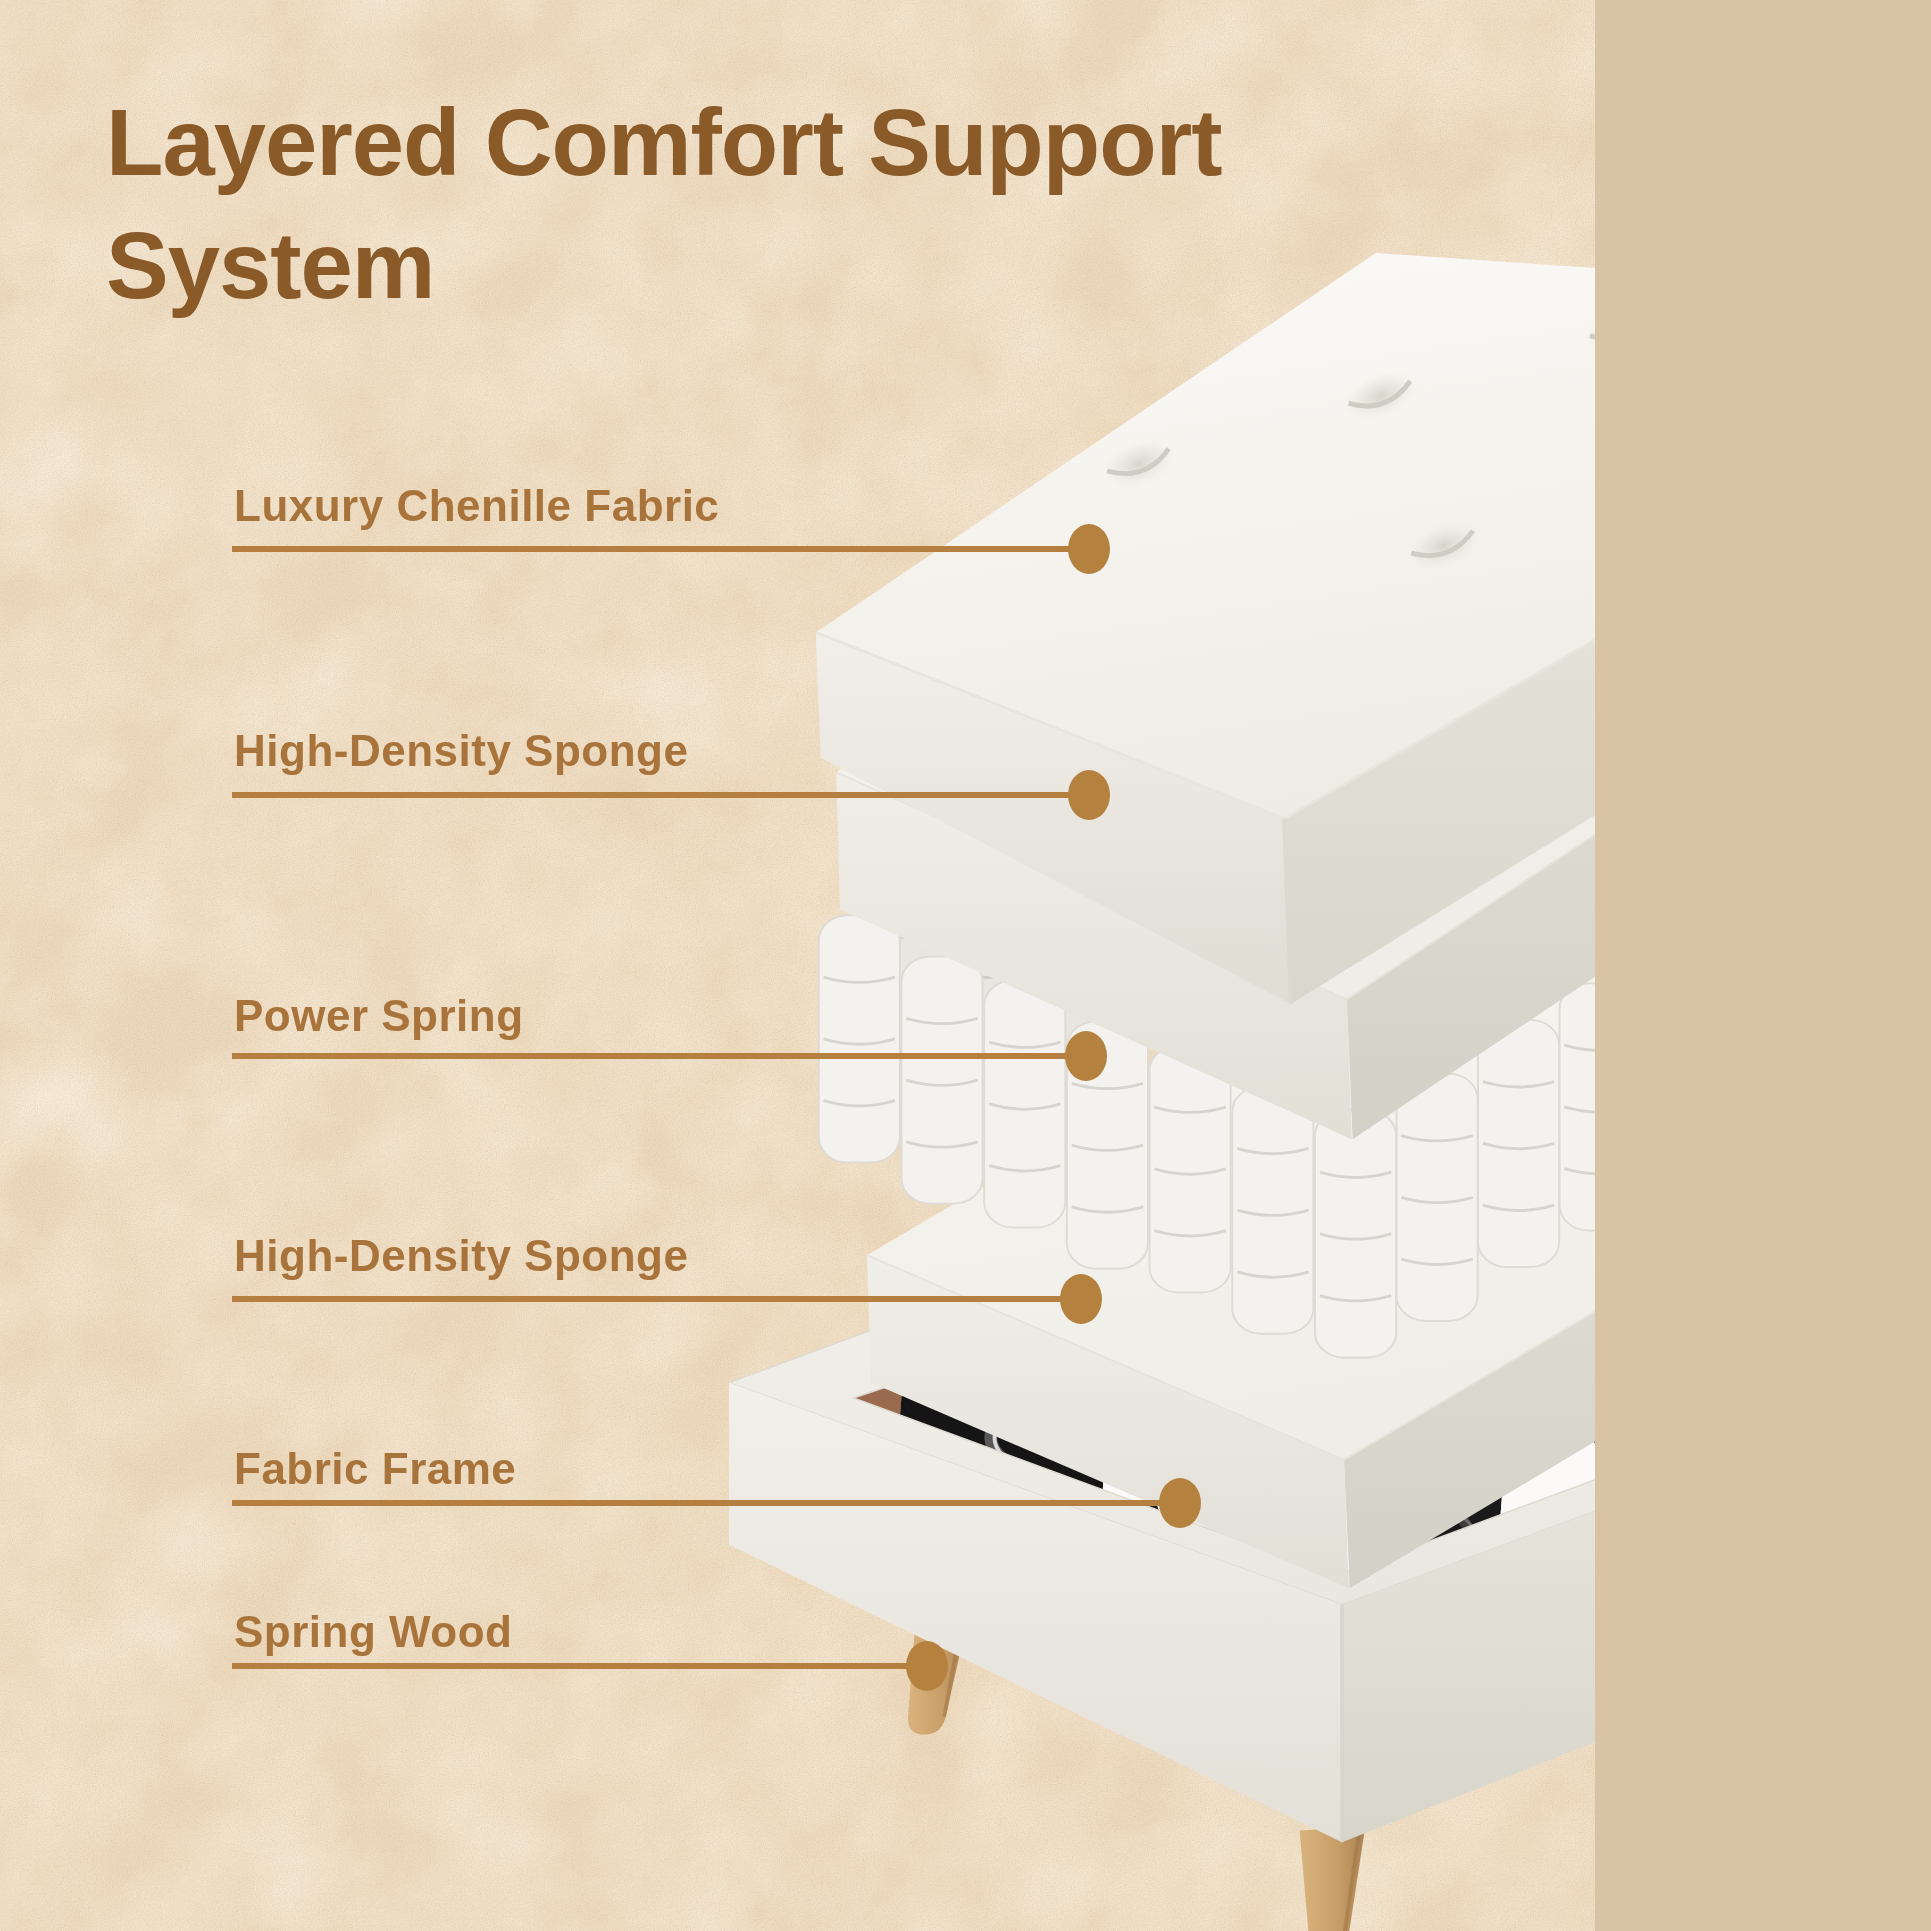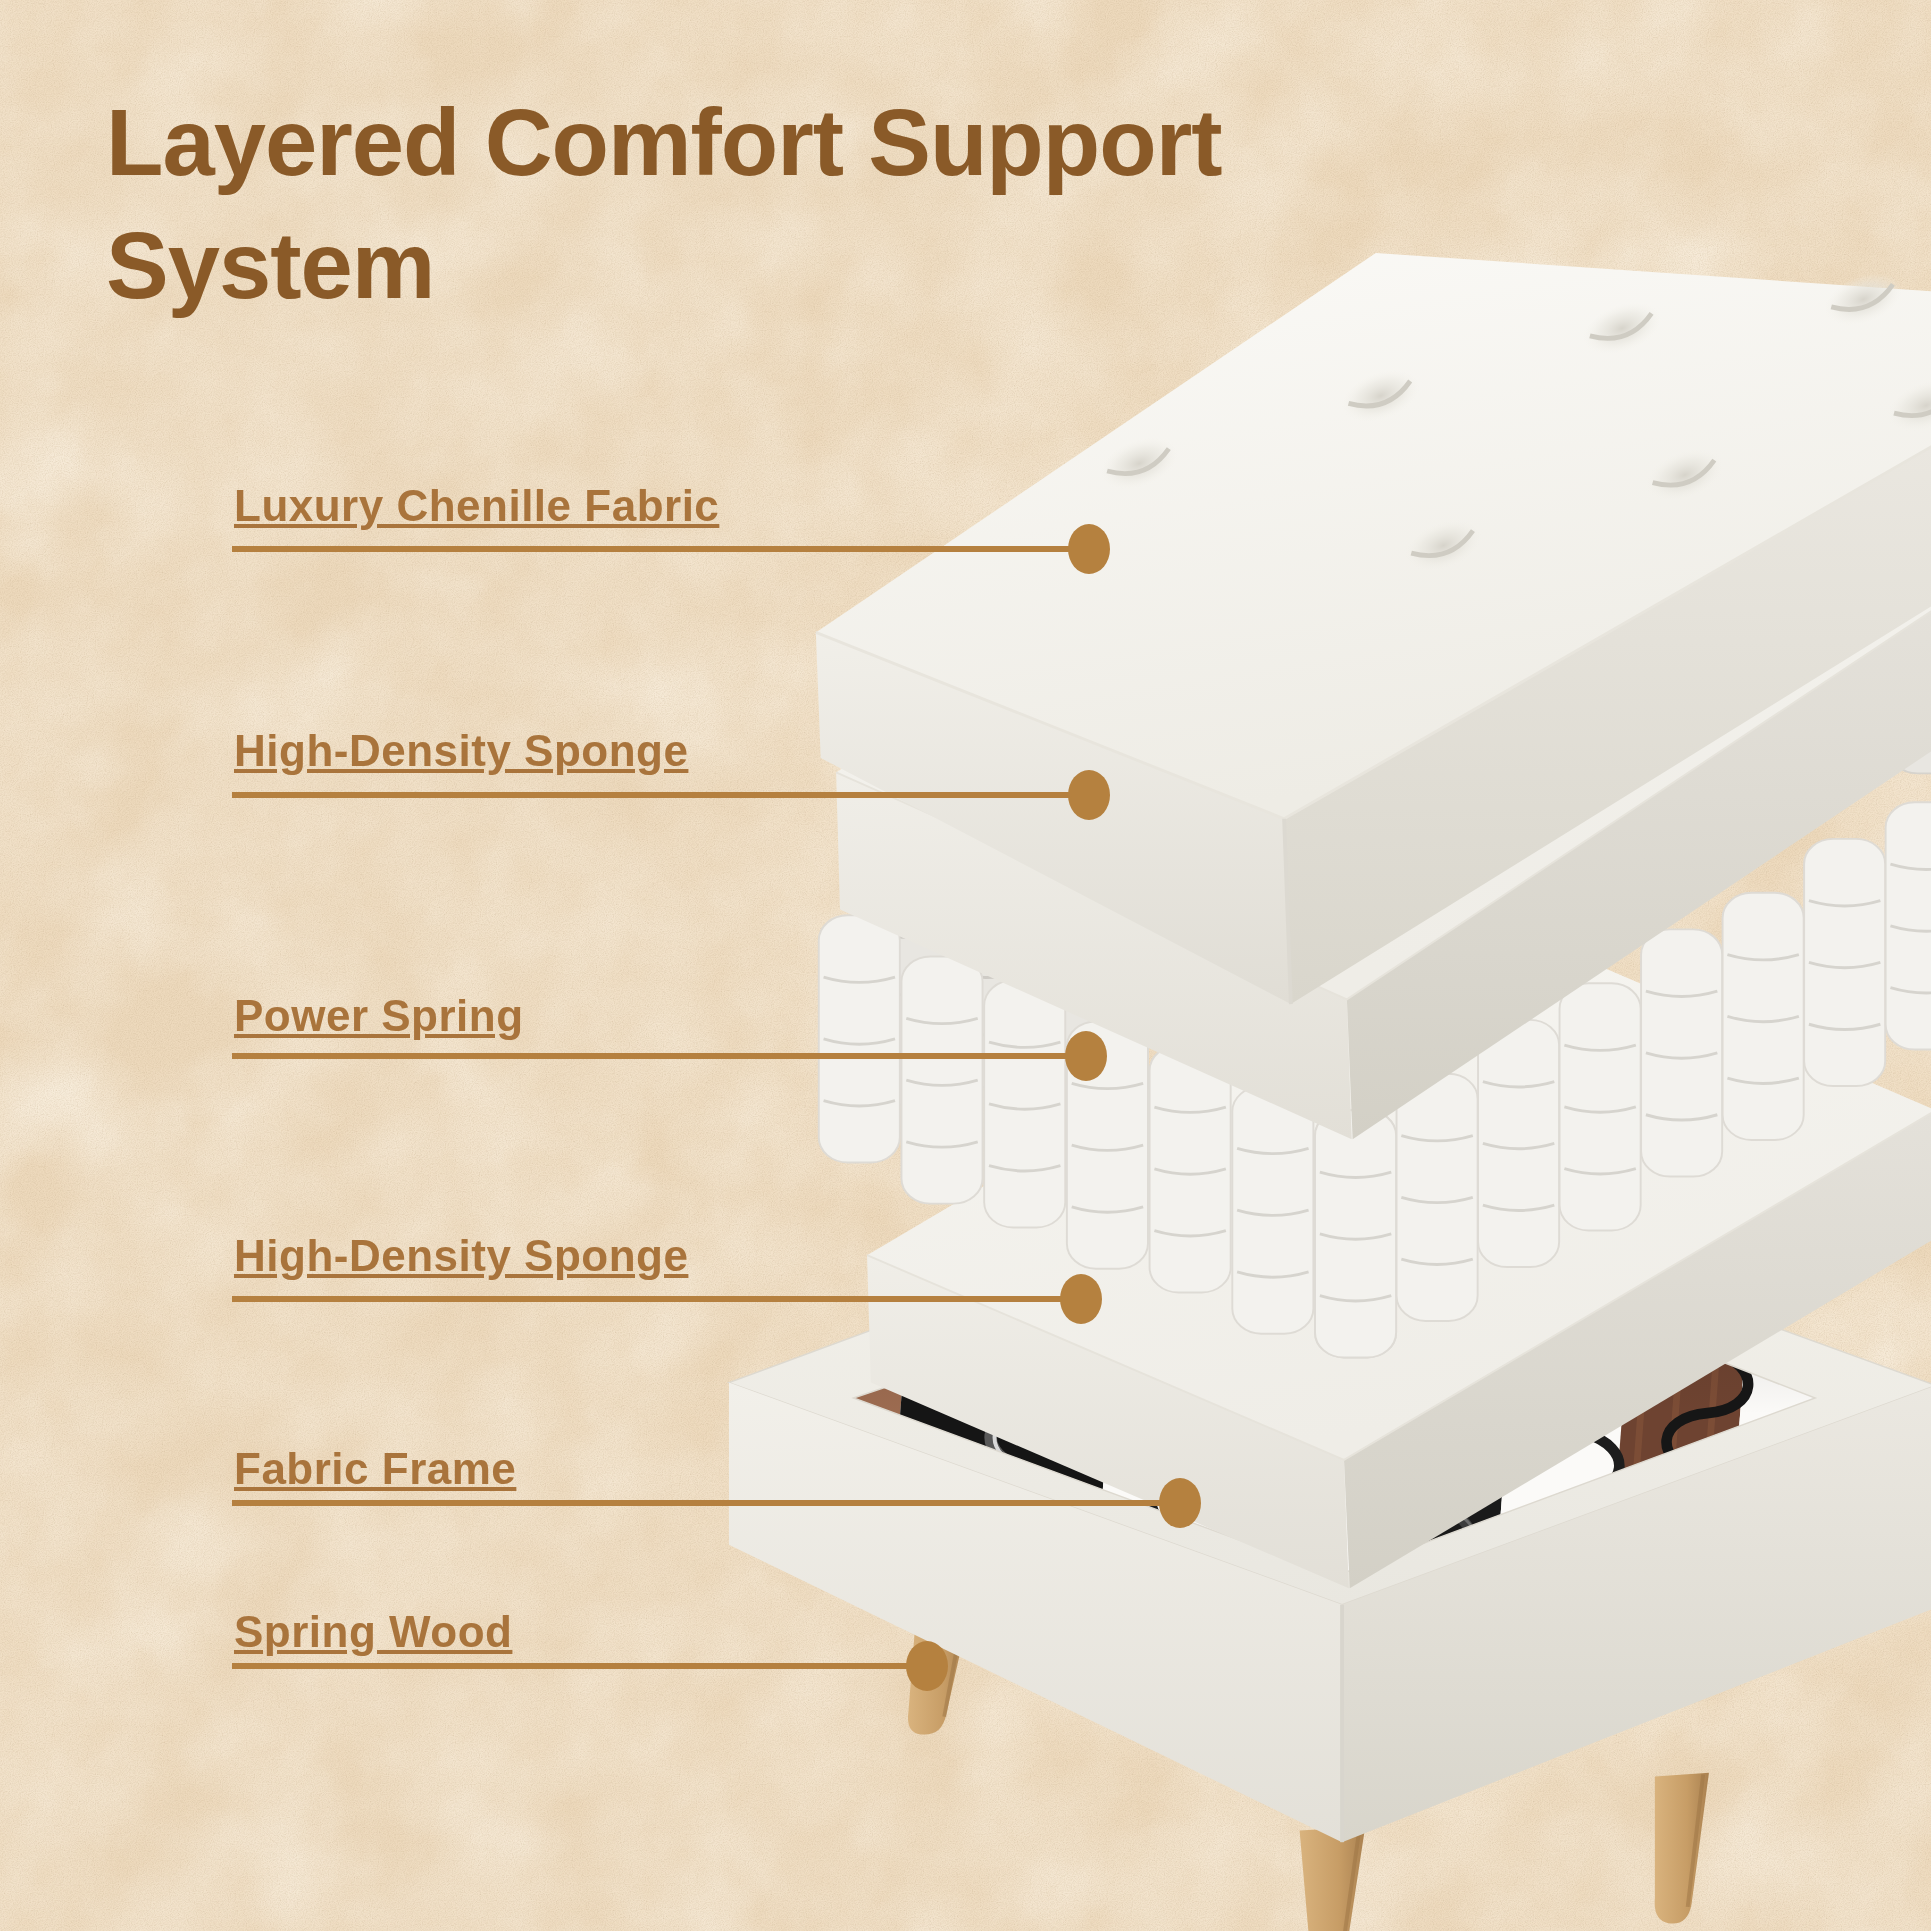--- a/index.html
+++ b/index.html
@@ -1,32 +1,32 @@
 <!DOCTYPE html>
 <html style="--background: #EDD9BC; --title: #8A5A28; --label: #A9743C; --line: #B5803F; --dot: #B5813F;"><head>
 <meta charset="utf-8">
 <style>
   html,body{margin:0;padding:0;background:#d8c4a4;}
   #canvas{
-    position:relative;width:1931px;height:1931px;overflow:hidden;
+    position:relative;width:1595px;height:1931px;overflow:hidden;
     background:var(--background,#EDD9BC);
     font-family:"Liberation Sans", sans-serif;
   }
   .grain{position:absolute;inset:0;pointer-events:none;}
   #art{position:absolute;inset:0;}
   .page-title{
     position:absolute;left:106px;top:81px;width:1236px;
     font-size:94px;line-height:1.31;font-weight:700;letter-spacing:-1px;
     color:var(--title,#8A5A28);
   }
   .callout{position:absolute;left:0;top:0;}
   .c-text{
     position:absolute;left:234px;top:var(--ty);
     font-size:44px;font-weight:700;letter-spacing:0.5px;
-    color:var(--label,#A9743C);white-space:nowrap;text-decoration:underline;
+    color:var(--label,#A9743C);white-space:nowrap;
   }
   .c-line{
     position:absolute;left:232px;top:calc(var(--ly) - 2.9px);
     width:var(--lw);height:5.8px;background:var(--line,#B5803F);
   }
   .c-dot{
     position:absolute;left:calc(var(--dx) - 21px);top:calc(var(--ly) - 25px);
     width:42px;height:50px;border-radius:50%;
     background:var(--dot,#B5813F);
   }

